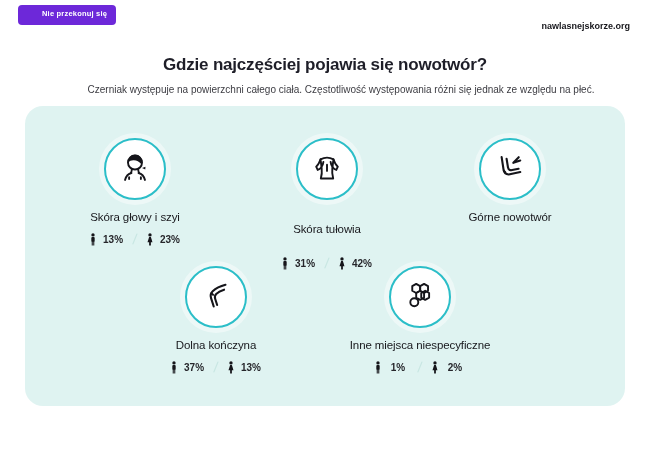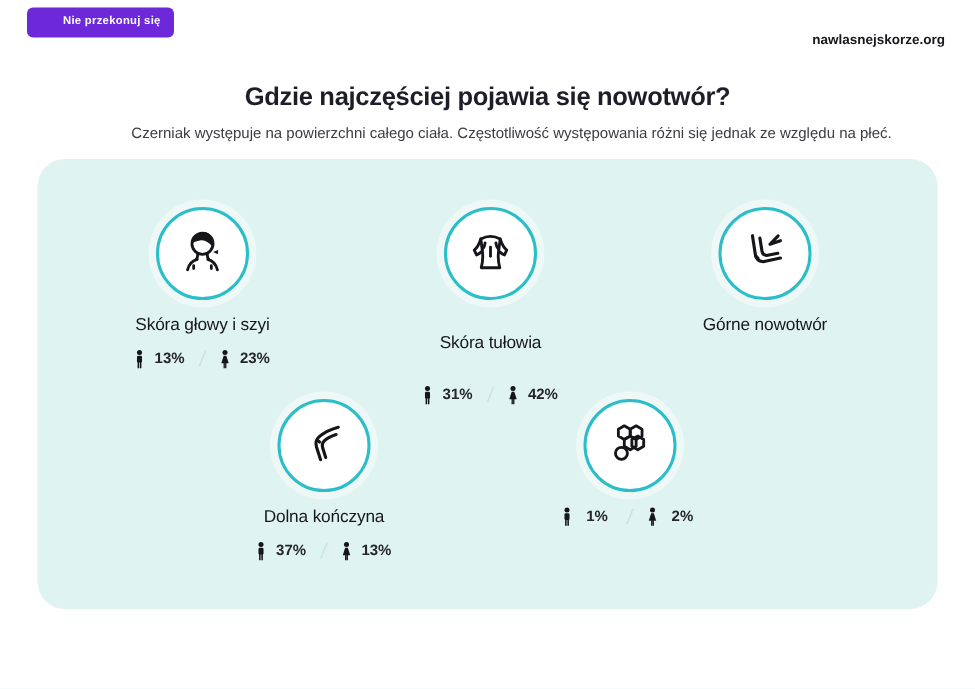--- a/index.html
+++ b/index.html
@@ -165,20 +165,21 @@
   <div class="item" style="left:310px; top:266px;">
     <div class="circle">
       <svg width="38" height="38" viewBox="0 0 40 40" fill="none" stroke="#15151A" stroke-width="2" stroke-linejoin="round">
         <path d="M16 6.2 l4.15 2.4 v4.8 L16 15.8 l-4.15 -2.4 v-4.8 z"></path>
         <path d="M24.3 6.2 l4.15 2.4 v4.8 L24.3 15.8 l-4.15 -2.4 v-4.8 z"></path>
         <path d="M20.15 13.4 l4.15 2.4 v4.8 l-4.15 2.4 -4.15 -2.4 v-4.8 z"></path>
         <path d="M28.45 13.4 l4.15 2.4 v4.8 l-4.15 2.4 -4.15 -2.4 v-4.8 z" transform="translate(-3,0)"></path>
         <circle cx="14" cy="25.5" r="4.2"></circle>
       </svg>
     </div>
+    <div class="item-label">Inne miejsca niespecyficzne</div>
     <div class="stats">
       <span class="gicon">
           <svg width="8" height="13" viewBox="0 0 10 16" fill="#15151A">
             <circle cx="5" cy="2.3" r="2.1"></circle>
             <rect x="2.9" y="5" width="4.2" height="5.8" rx="1.2"></rect>
             <path d="M3.4 10 h1.3 v5.4 h-1.3z M5.3 10 h1.3 v5.4 h-1.3z"></path>
           </svg>
         </span>
       <span class="pct">1%</span>
       <span class="slash">/</span>

